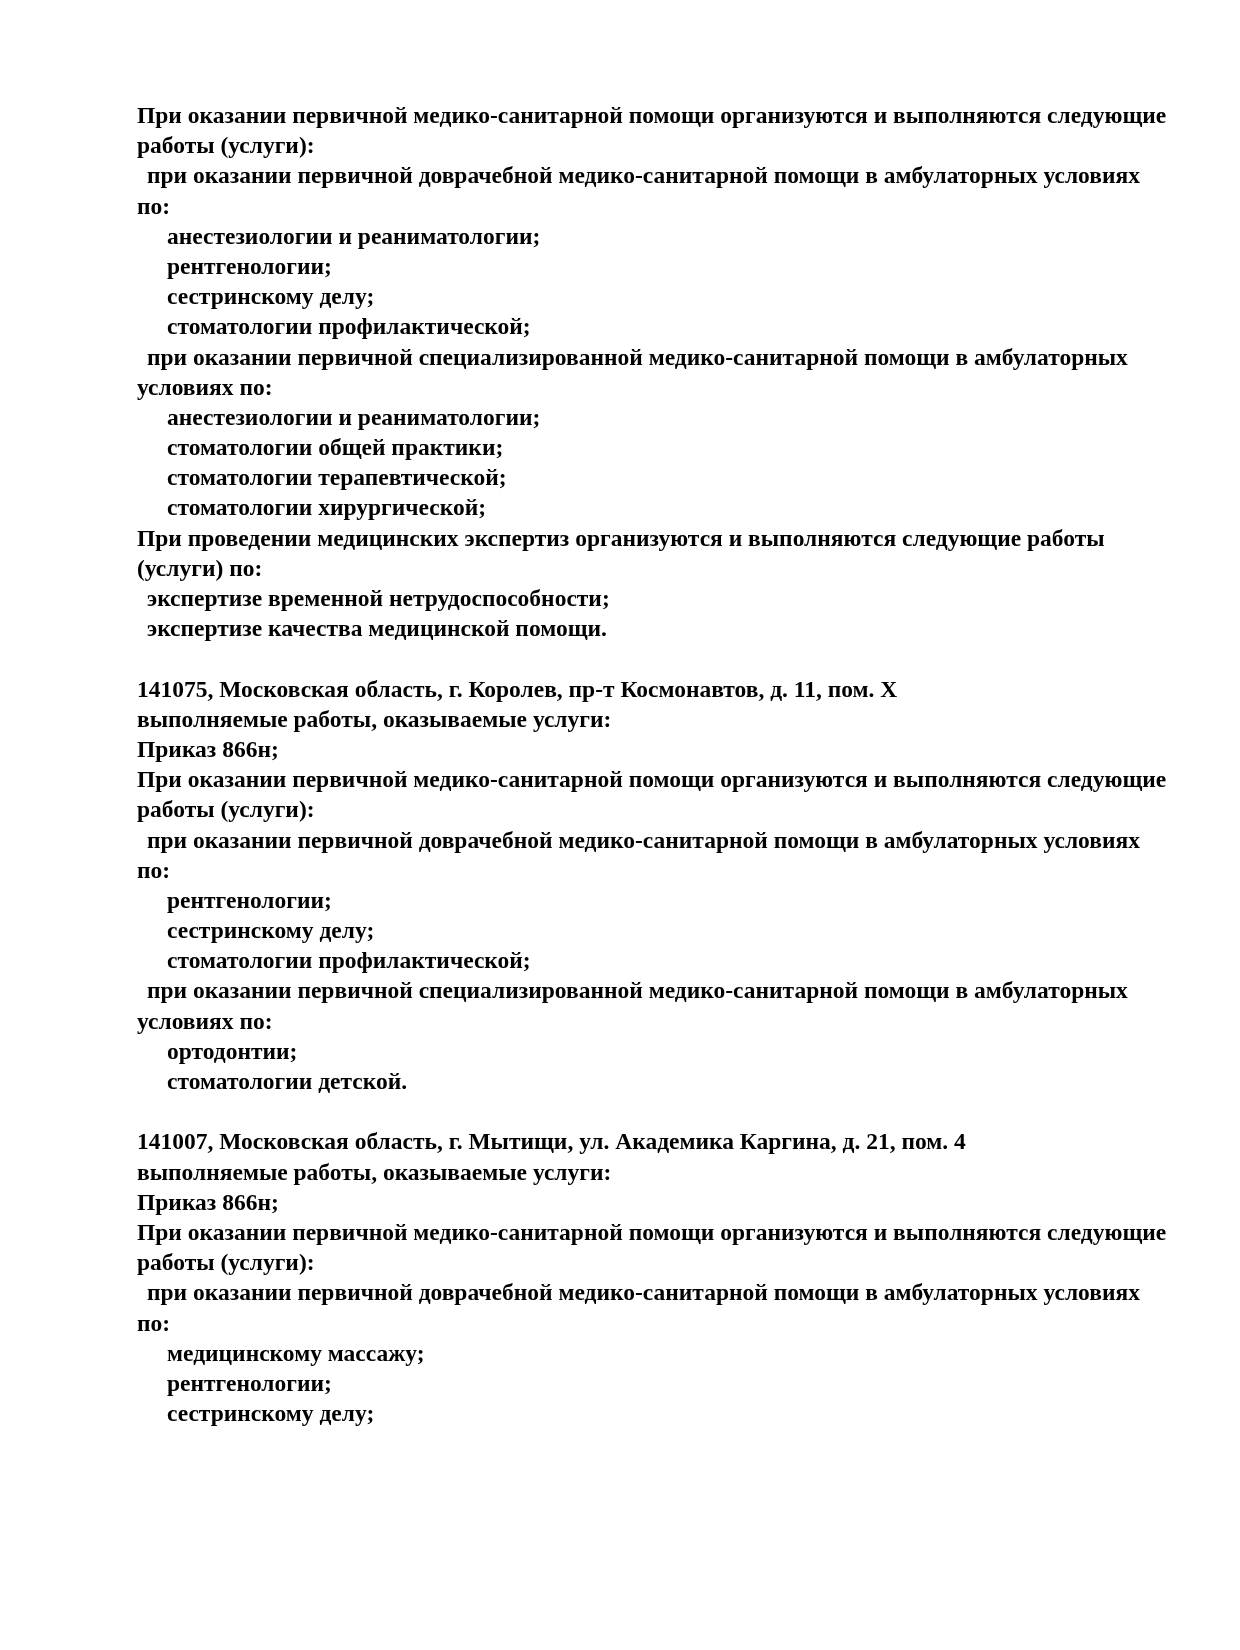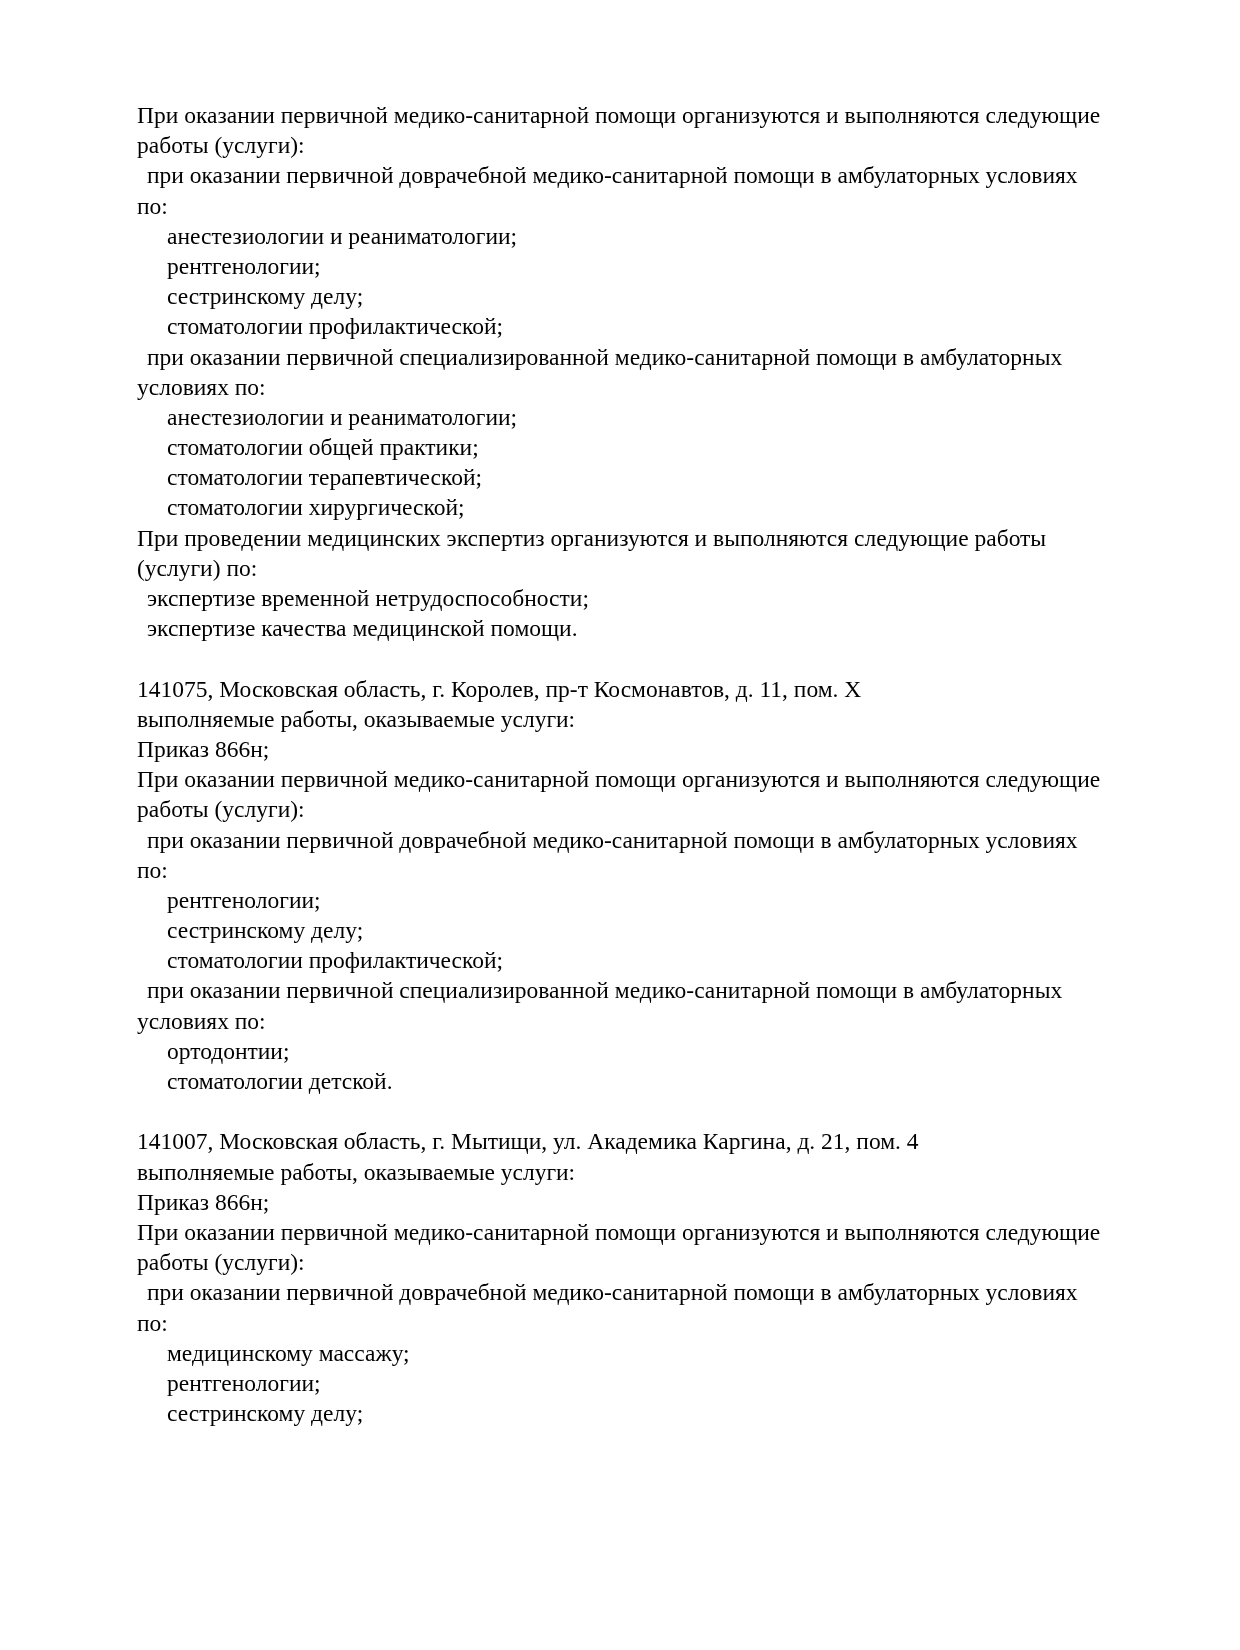--- a/index.html
+++ b/index.html
@@ -13,20 +13,21 @@
     position: relative;
     overflow: hidden;
     font-family: "Liberation Serif", "DejaVu Serif", serif;
   }
   .page {
     position: absolute;
     left: 0; top: 0;
     width: 1240px;
     height: 1650px;
     background: #ffffff;
+    font-weight: bold;
   }
   .text-block {
     position: absolute;
     left: 137px;
     top: 100px;
     width: 1010px;
     font-size: 23.5px;
     line-height: 30.2px;
     color: #000000;
     white-space: pre;

